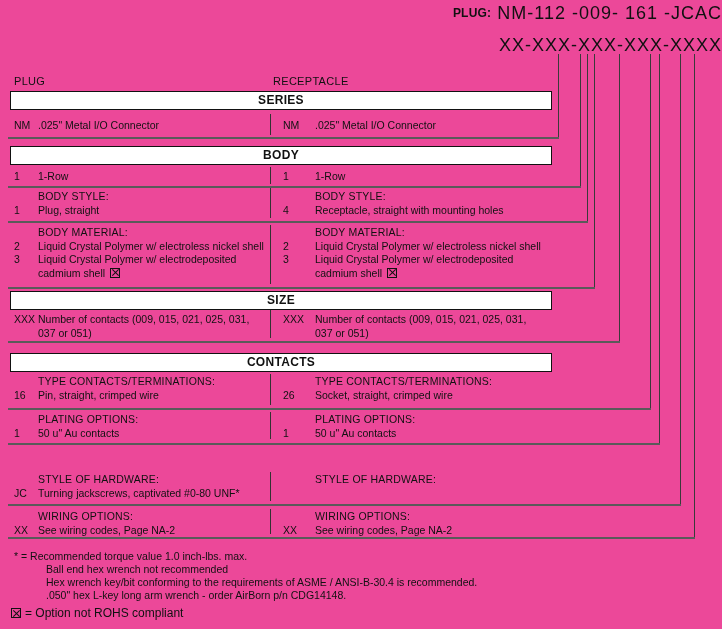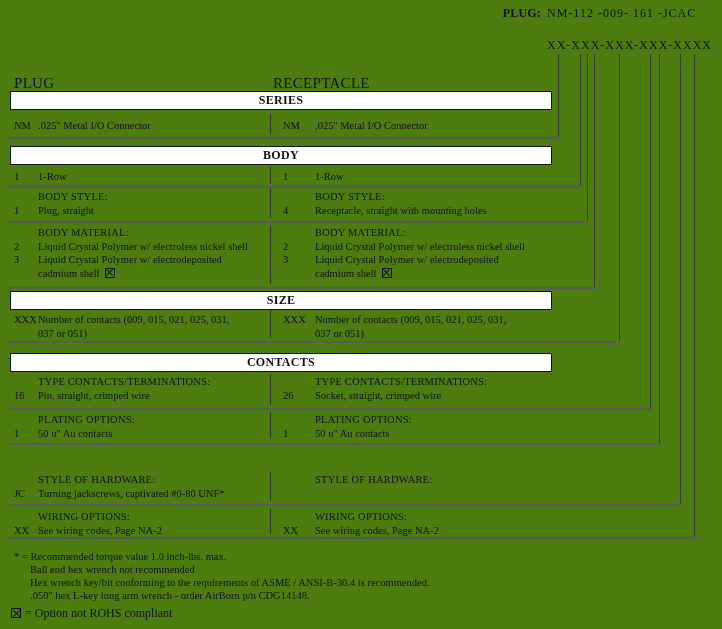--- a/index.html
+++ b/index.html
@@ -1,25 +1,25 @@
 <!DOCTYPE html>
 <html><head>
 <meta charset="utf-8">
 <style>
   html,body{margin:0;padding:0;background:#fff;}
-  #page{position:relative;width:722px;height:629px;background:#4d7c0f;overflow:hidden;
-        font-family:Liberation Serif, serif;color:#111;}
+  #page{position:relative;width:722px;height:629px;background:#ec4899;overflow:hidden;
+        font-family:Liberation Sans, sans-serif;color:#111;}
 
   
   .pn-row{position:absolute;left:0;width:722px;display:flex;height:15px;line-height:15px;}
   .pn-label{width:541px;text-align:right;font-weight:bold;font-size:12px;letter-spacing:.2px;}
-  .pn-value{margin-left:6px;font-size:12px;letter-spacing:1px;white-space:pre;}
-
-  
-  .col-hdr{position:absolute;font-size:15px;letter-spacing:.3px;}
+  .pn-value{margin-left:6px;font-size:18px;letter-spacing:1px;white-space:pre;}
+
+  
+  .col-hdr{position:absolute;font-size:11px;letter-spacing:.3px;}
 
   
   .hdrbox{position:absolute;left:10px;width:540px;height:17px;border:1px solid #111;
           text-align:center;font-weight:bold;font-size:12px;line-height:17px;letter-spacing:.3px;
           background:#fff;}
 
   
   .sub{position:absolute;left:0;width:560px;font-size:10.5px;line-height:13.5px;}
   .sub .divider{position:absolute;left:270px;top:0;bottom:1px;width:1px;background:#333;}
   .cell{position:absolute;top:0;}
@@ -42,21 +42,21 @@
   .xbox{position:relative;display:inline-block;width:8px;height:8px;border:1px solid #111;
         margin-left:5px;vertical-align:-1px;}
   .xbox::before,.xbox::after{content:"";position:absolute;top:3.5px;left:-0.5px;width:9px;height:1px;
         background:#111;}
   .xbox::before{transform:rotate(45deg);}
   .xbox::after{transform:rotate(-45deg);}
 
   
   .footnotes{position:absolute;left:14px;top:550px;font-size:10.5px;line-height:13px;}
   .fl{white-space:nowrap;}
-  .fl.ind{margin-left:16px;}
+  .fl.ind{margin-left:32px;}
   .rohs{position:absolute;left:11px;top:607px;font-size:12px;line-height:13px;white-space:nowrap;}
   .rohs .xbox{margin-left:0;margin-right:4px;}
 </style>
 </head>
 <body>
 
 <div id="page">
 
   <div class="pn-row" style="top:6px">
     <span class="pn-label">PLUG:</span>

